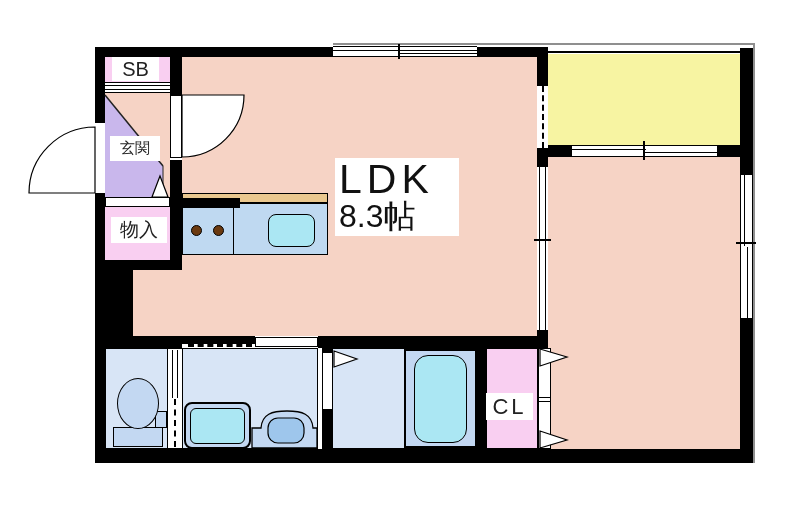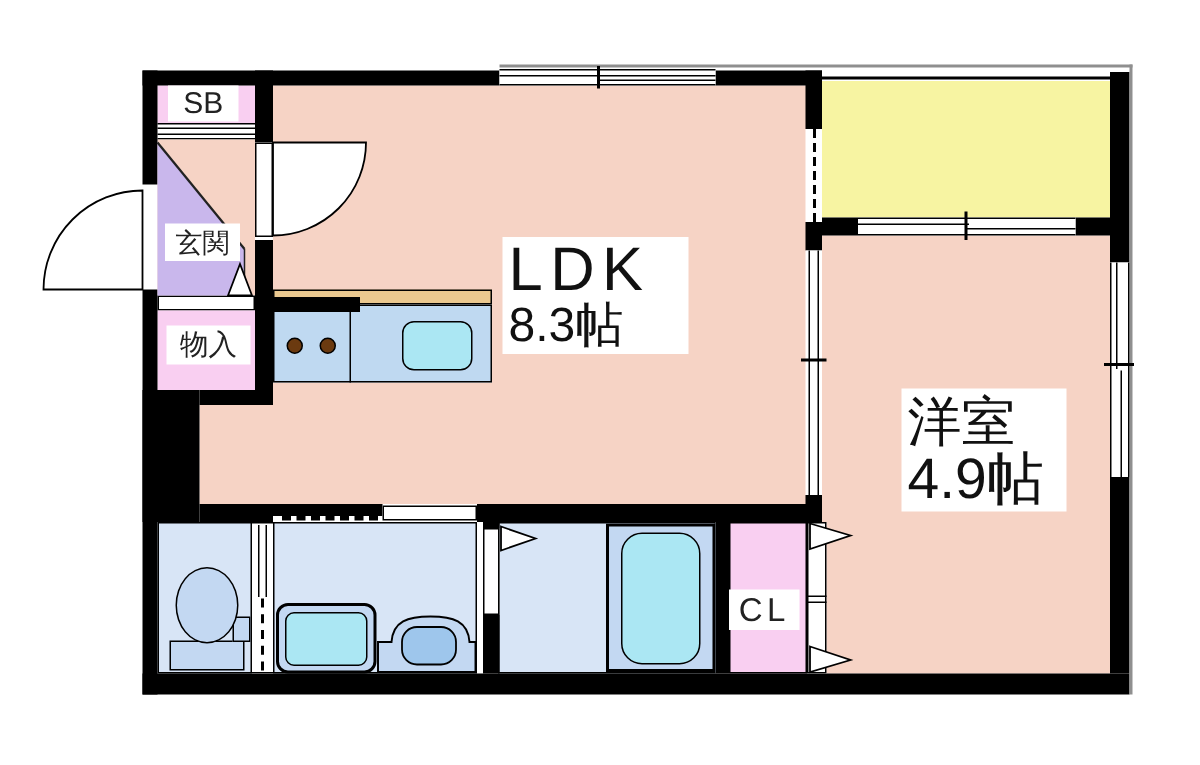--- a/index.html
+++ b/index.html
@@ -147,36 +147,32 @@
     <polygon points="540,431 567,440 540,448" style="fill:#fff;stroke:#000;stroke-width:1.2;"></polygon>
 
     <path d="M 252 448 L 252 428 L 261 428 C 262 414 272 411 287 411 C 302 411 312 414 313 428 L 317 428 L 317 448 Z" style="fill:var(--fixture-blue);stroke:#000;stroke-width:1.3;"></path>
     <rect x="268" y="418" width="36" height="25" rx="10" style="fill:#9EC6EC;stroke:#000;stroke-width:1.2;"></rect>
   </svg>
 
   <div class="label" style="left:112px;top:57px;width:47px;height:24px;font-size:20px;">
     <span>SB</span>
   </div>
 
-  <div class="label" style="left:110px;top:149px;width:50px;height:25px;font-size:18px;">
+  <div class="label" style="left:110px;top:136px;width:50px;height:25px;font-size:15px;">
     <span>玄関</span>
   </div>
 
   <div class="label" style="left:111px;top:217px;width:56px;height:26px;font-size:19px;">
     <span>物入</span>
   </div>
 
   <div class="label-col" style="left:335px;top:158px;width:124px;height:78px;">
     <span style="font-size:41px;line-height:38px;letter-spacing:5px;">LDK</span>
     <span style="font-size:32px;line-height:36px;">8.3帖</span>
   </div>
 
 
-  <div class="label-col" style="left:601px;top:259px;width:110px;height:82px;">
-    <span style="font-size:36px;line-height:40px;">洋室</span>
-    <span style="font-size:38px;line-height:38px;">4.9帖</span>
-  </div>
 
   <div class="label" style="left:486px;top:393px;width:47px;height:27px;font-size:22px;letter-spacing:3px;">
     <span>CL</span>
   </div>
 
 </div>
 
 </body></html>

